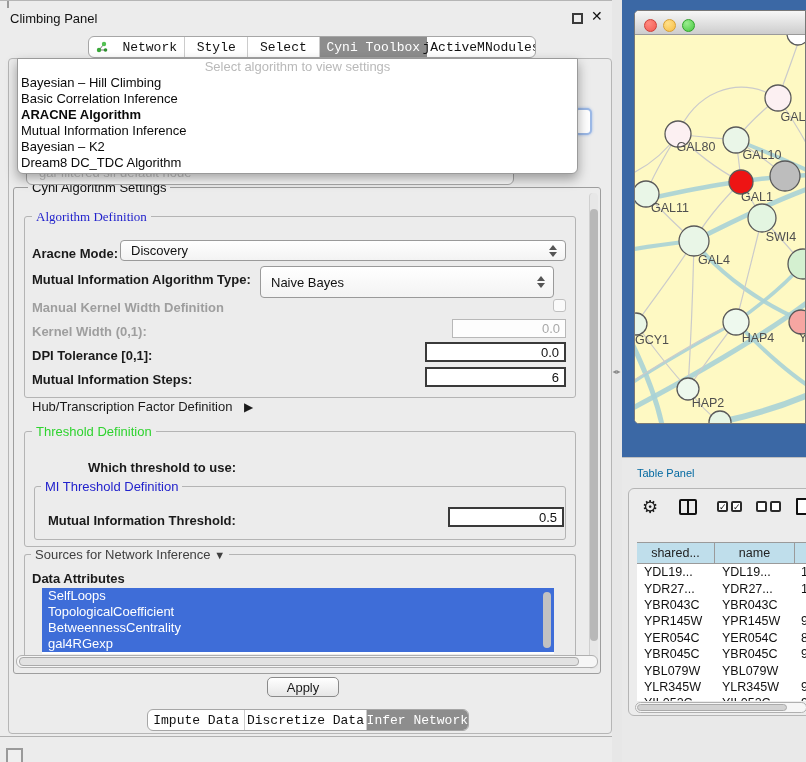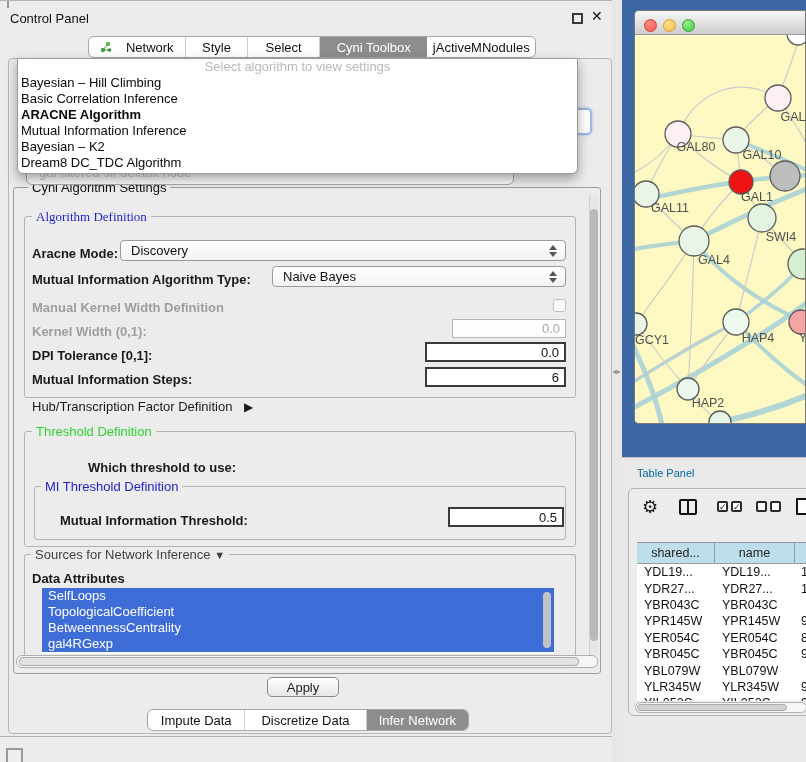--- a/index.html
+++ b/index.html
@@ -13,21 +13,21 @@
   *{box-sizing:border-box; margin:0; padding:0;}
   html,body{width:806px;height:762px;overflow:hidden;}
   body{background:#ececec; font-family:"Liberation Sans","DejaVu Sans",sans-serif; color:#1a1a1a; position:relative;}
   .abs{position:absolute;}
   
   #control-panel{left:0;top:0;width:620px;height:737px;background:#ececec;border-top:1px solid #b5b5b5;border-bottom:1px solid #b0b0b0;}
   .cp-title{left:10px;top:10px;font-size:13px;color:#111;}
   .float-ic{left:572px;top:12px;width:11px;height:11px;border:2px solid #3a3a3a;background:transparent;}
   .close-ic{left:591px;top:7px;font-size:14px;font-weight:bold;color:#111;}
   .tabbar{background:#fff;border:1px solid #a6a6a6;border-radius:6px;display:flex;overflow:hidden;font-size:13px;}
-  .tabbar .tab{display:flex;align-items:center;justify-content:center;gap:14px;height:100%;border-right:1px solid #ccc;cursor:default;color:#111;white-space:nowrap;}
+  .tabbar .tab{display:flex;align-items:center;justify-content:center;gap:14px;height:100%;border-right:1px solid #ccc;cursor:default;color:#111;white-space:nowrap;font-family:Liberation Mono, monospace;}
   .tabbar .tab:last-child{border-right:none;}
   .tabbar .tab.sel{background:var(--tab-sel);color:#fff;border-right:none;}
   #top-tabs{left:88px;top:35px;width:448px;height:22px;}
   #bottom-tabs{left:147px;top:708px;width:322px;height:22px;z-index:4;}
   .neticon{width:12px;height:12px;display:inline-block;}
   #content-panel{left:8px;top:57px;width:604px;height:676px;border:1px solid #b6b6b6;border-radius:4px;background:#ececec;z-index:1;}
   
   .fs{position:absolute;border:1px solid #9e9e9e;border-radius:3px;}
   .fs .lg{position:absolute;top:-8px;background:#ececec;padding:0 4px;font-size:13px;white-space:nowrap;}
   .fs.inner{border-color:#b4b4b4;}
@@ -80,21 +80,21 @@
   .c3{width:42px;padding-left:6px;}
   #gene-table .hdr .c1,#gene-table .hdr .c2,#gene-table .hdr .c3{padding-left:0;}
   #mini-sq{left:6px;top:748px;width:17px;height:16px;border:2px solid #9a9a9a;background:#efefef;}
   #topnotch{left:7px;top:0;width:2px;height:7px;background:#9a9a9a;}
 </style>
 </head>
 <body>
 
 <div id="control-panel" class="abs">
   <div id="topnotch" class="abs"></div>
-  <div class="abs cp-title">Control Panel</div>
+  <div class="abs cp-title">Climbing Panel</div>
   <div class="abs float-ic"></div>
   <div class="abs close-ic">✕</div>
 
   <div id="top-tabs" class="abs tabbar">
       <div class="tab" style="width: 97px;">
         <svg class="neticon" viewBox="0 0 12 12">
           <line x1="3" y1="9" x2="8" y2="3" stroke="#777" stroke-width="1"></line>
           <line x1="3" y1="9" x2="9" y2="9" stroke="#777" stroke-width="1"></line>
           <circle cx="3" cy="9" r="2.2" fill="#3aa83a"></circle>
           <circle cx="8" cy="3" r="2.2" fill="#52c152"></circle>
@@ -130,21 +130,21 @@
   </div>
   <div class="blabel" style="left:32px;top:245px;z-index:3;">Aracne Mode:</div>
   <div class="combo" style="left:120px;top:239px;width:446px;height:21px;z-index:3;">
     <span>Discovery</span>
     <span class="stp">
         <i class="up"></i>
         <i class="dn"></i>
       </span>
   </div>
   <div class="blabel" style="left:32px;top:271px;z-index:3;">Mutual Information Algorithm Type:</div>
-  <div class="combo" style="left:272px;top:265px;width:294px;height:21px;z-index:3;">
+  <div class="combo" style="left:260px;top:265px;width:294px;height:32px;z-index:3;">
     <span>Naive Bayes</span>
     <span class="stp">
         <i class="up"></i>
         <i class="dn"></i>
       </span>
   </div>
   <div class="blabel dis" style="left:32px;top:299px;z-index:3;">Manual Kernel Width Definition</div>
   <div class="chk" style="left:553px;top:298px;z-index:3;"></div>
   <div class="blabel dis" style="left:32px;top:323px;z-index:3;">Kernel Width (0,1):</div>
   <div class="tinput dis2" style="left:452px;top:318px;width:114px;height:19px;z-index:3;">0.0</div>
@@ -158,21 +158,21 @@
     <span style="margin-left:8px;font-size:12px;">▶</span>
   </div>
 
   <div class="fs inner" style="left:24px;top:430px;width:552px;height:116px;z-index:2;">
     <span class="lg" style="left:7px;color:var(--legend-green);">Threshold Definition</span>
   </div>
   <div class="blabel" style="left:88px;top:459px;z-index:3;">Which threshold to use:</div>
   <div class="fs inner" style="left:34px;top:485px;width:532px;height:54px;z-index:3;">
     <span class="lg" style="left:6px;color:var(--legend-blue);">MI Threshold Definition</span>
   </div>
-  <div class="blabel" style="left:48px;top:512px;z-index:4;margin-left:12px;">Mutual Information Threshold:</div>
+  <div class="blabel" style="left:48px;top:512px;z-index:4;">Mutual Information Threshold:</div>
   <div class="tinput" style="left:448px;top:506px;width:116px;height:20px;z-index:4;">0.5</div>
 
   <div class="fs inner" style="left:24px;top:553px;width:552px;height:113px;border-bottom:none;z-index:2;">
     <span class="lg" style="left:6px;color:#404040;">
       <span>Sources for Network Inference</span>
       <span style="font-size:11px;">▼</span>
     </span>
   </div>
   <div class="blabel" style="left:32px;top:570px;z-index:3;">Data Attributes</div>
   <div id="attr-list" style="z-index:3;">

